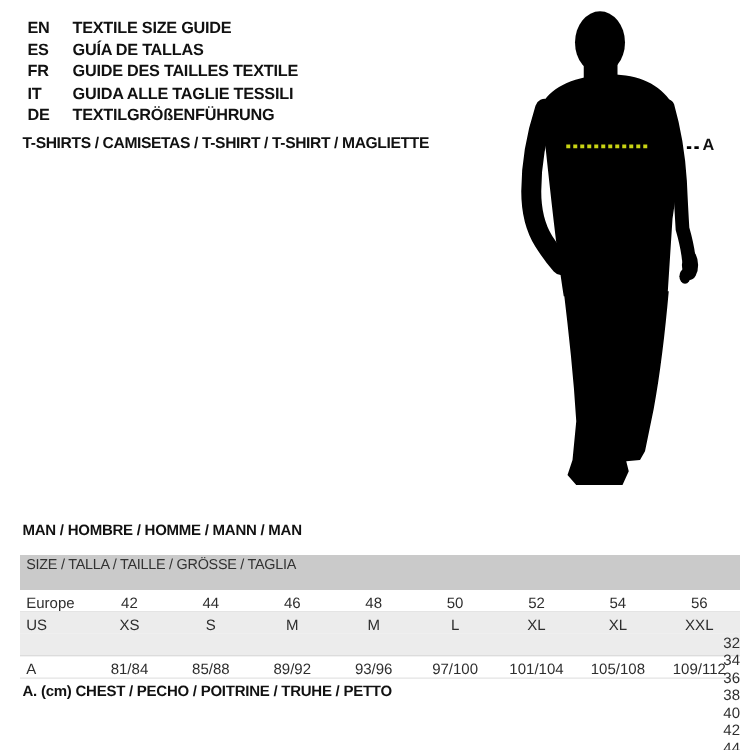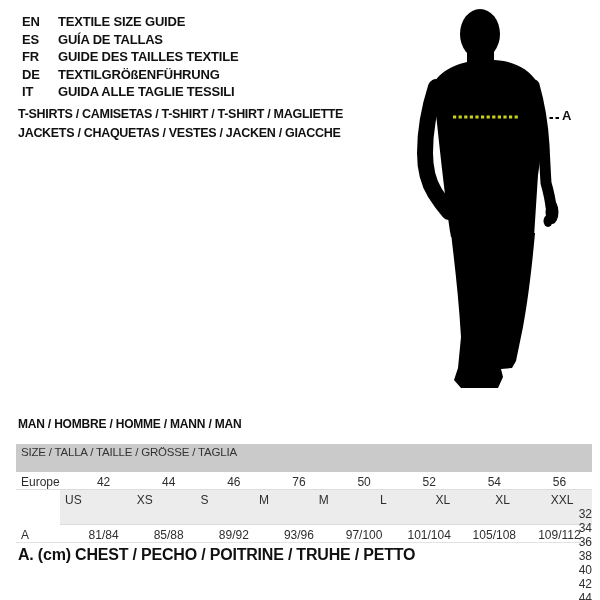--- a/index.html
+++ b/index.html
@@ -24,58 +24,57 @@
   .section-title{position:absolute;left:18px;top:417px;font-weight:bold;
     font-size:12px;letter-spacing:-0.2px;white-space:nowrap;}
   
   .size-table{position:absolute;left:16px;top:444px;width:576px;font-size:12px;color:#2e2e2e;}
   .thead{background:var(--table-header-bg,#cacaca);height:28px;line-height:16px;
     padding-left:5px;font-size:11.5px;color:#333;letter-spacing:-0.2px;}
   .trow{display:flex;height:17px;align-items:flex-end;}
   .trow .rlabel{width:50px;padding-left:5px;}
   .trow .cell{flex:1;text-align:center;}
   .row-europe{border-bottom:1px solid #dcdcdc;}
-  .stripe{background:var(--table-stripe-bg,#ececec);margin-left:44px;}
+  .stripe{background:var(--table-stripe-bg,#ececec);}
   .row-blank{border-bottom:1px solid #dcdcdc;flex-direction:column;}
   .row-a{border-bottom:1px solid #e3e3e3;}
   
   .footnote{position:absolute;left:18px;top:546px;font-weight:bold;
-    font-size:16px;letter-spacing:-0.2px;white-space:nowrap;}
+    font-size:12px;letter-spacing:-0.2px;white-space:nowrap;}
 </style>
 </head>
 <body>
 
 <div class="canvas">
 
   <div class="lang-list">
     <div class="lang-row">
       <span class="lang-code">EN</span>
       <span class="lang-label">TEXTILE SIZE GUIDE</span>
     </div>
     <div class="lang-row">
       <span class="lang-code">ES</span>
       <span class="lang-label">GUÍA DE TALLAS</span>
     </div>
     <div class="lang-row">
       <span class="lang-code">FR</span>
       <span class="lang-label">GUIDE DES TAILLES TEXTILE</span>
     </div>
     <div class="lang-row">
+      <span class="lang-code">IT</span>
+      <span class="lang-label">GUIDA ALLE TAGLIE TESSILI</span>
+    </div>
+    <div class="lang-row">
       <span class="lang-code">DE</span>
       <span class="lang-label">TEXTILGRÖßENFÜHRUNG</span>
-    </div>
-    <div class="lang-row">
-      <span class="lang-code">IT</span>
-      <span class="lang-label">GUIDA ALLE TAGLIE TESSILI</span>
     </div>
   </div>
 
   <div class="categories">
     <div>T-SHIRTS / CAMISETAS / T-SHIRT / T-SHIRT / MAGLIETTE</div>
-    <div>JACKETS / CHAQUETAS / VESTES / JACKEN / GIACCHE</div>
   </div>
 
   <svg class="figure" width="160" height="390" viewBox="0 0 160 390">
     <g>
       <ellipse class="ink" cx="65" cy="29" rx="20" ry="25"></ellipse>
       <rect class="ink" x="52" y="36" width="27" height="26"></rect>
       <path class="ink" d="M18,80 C24,66 42,57 66,55 C92,53 112,61 122,77
                            L128,135 L123,170 L119,232 L36,232
                            C30,195 23,128 18,80 Z"></path>
       <path class="ink-stroke" stroke-width="16" d="M21,82 Q10,116 10,148 Q10,172 20,188 Q27,199 34,207"></path>
@@ -95,21 +94,21 @@
   <div class="section-title">MAN / HOMBRE / HOMME / MANN / MAN</div>
 
   <div class="size-table">
     <div class="thead">SIZE / TALLA / TAILLE / GRÖSSE / TAGLIA</div>
 
     <div class="trow row-europe">
       <span class="rlabel">Europe</span>
       <span class="cell">42</span>
       <span class="cell">44</span>
       <span class="cell">46</span>
-      <span class="cell">76</span>
+      <span class="cell">48</span>
       <span class="cell">50</span>
       <span class="cell">52</span>
       <span class="cell">54</span>
       <span class="cell">56</span>
     </div>
 
     <div class="trow stripe">
       <span class="rlabel">US</span>
       <span class="cell">XS</span>
       <span class="cell">S</span>

